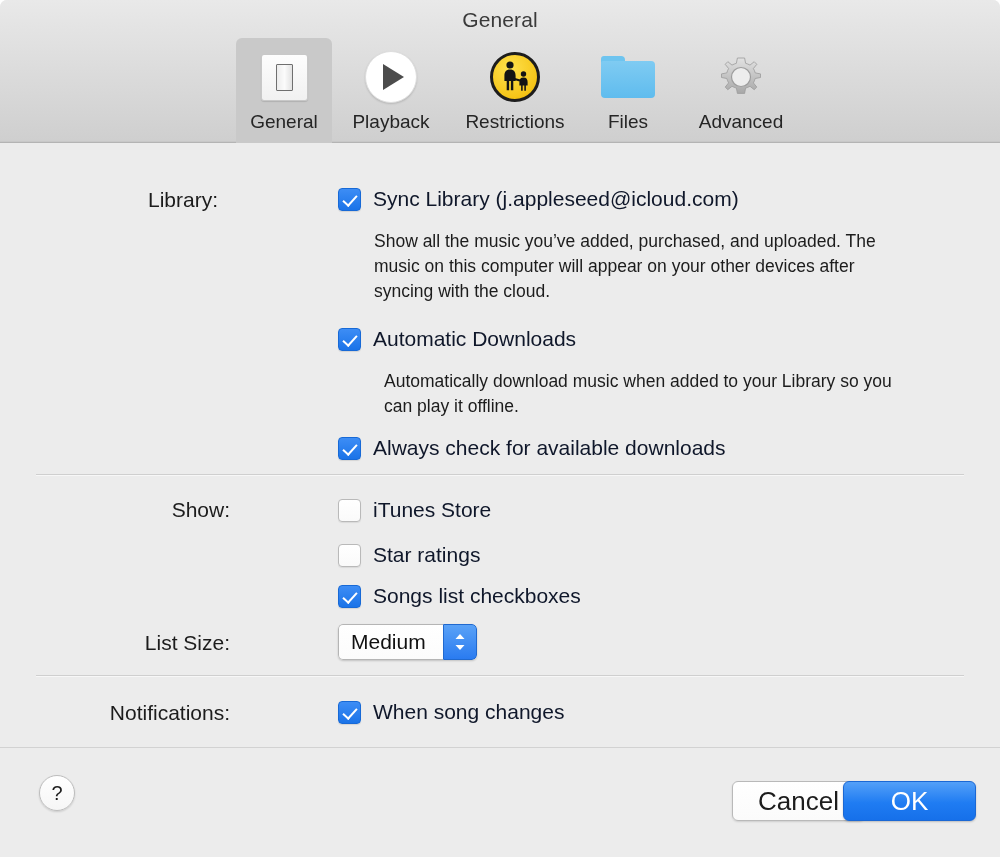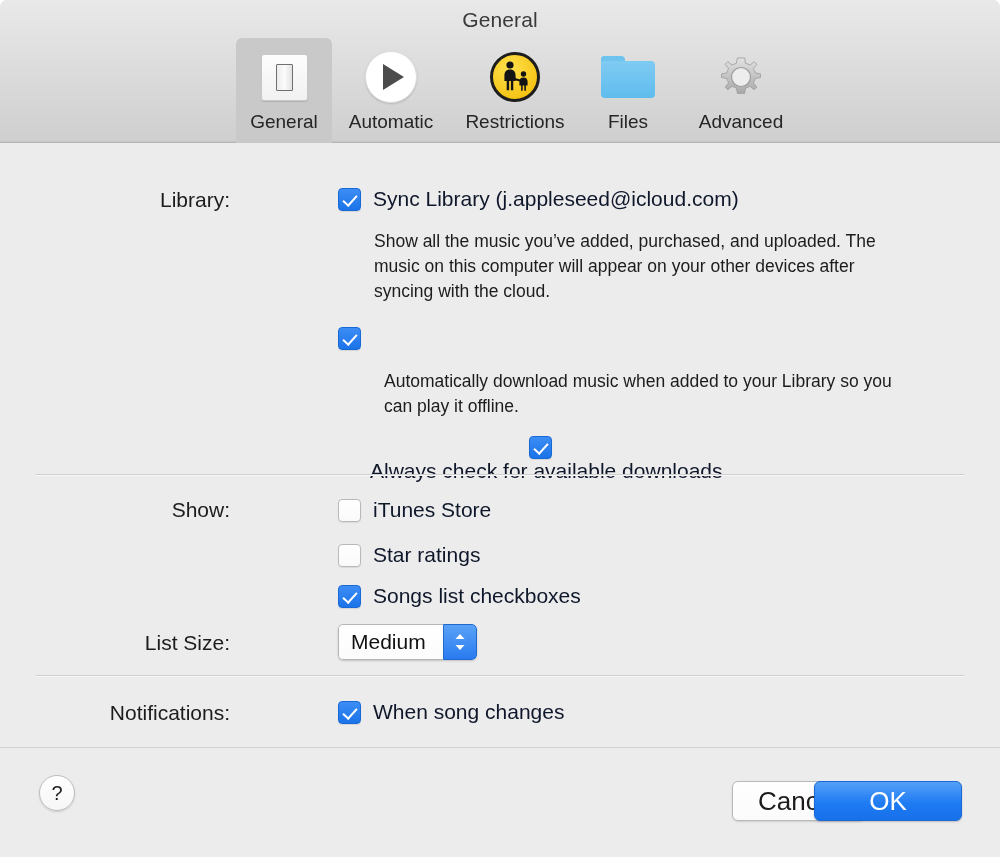--- a/index.html
+++ b/index.html
@@ -278,22 +278,22 @@
   }
   .btn-cancel {
     right: 135px; top: 781px;
     width: 133px;
     background: linear-gradient(to bottom, #ffffff, #fbfbfb);
     border: 1px solid #b9b9b9;
     box-shadow: 0 1px 2px rgba(0,0,0,0.13);
     color: #1c1c1c;
   }
   .btn-ok {
-    right: 38px; top: 781px;
-    width: 148px;
+    right: 24px; top: 781px;
+    width: 133px;
     background: linear-gradient(to bottom, #54a0f8, #1f7cf2 55%, #1670ea);
     border: 1px solid #1b68d4;
     box-shadow: 0 1px 2px rgba(0,0,0,0.2);
     color: #ffffff;
   }
 </style>
 </head>
 <body>
 
 <div class="window">
@@ -311,21 +311,21 @@
         </div>
         <div class="tab-label">General</div>
       </div>
 
       <div class="tab wide">
         <div class="tab-icon">
           <div class="icn-play">
               <i></i>
             </div>
         </div>
-        <div class="tab-label">Automatic</div>
+        <div class="tab-label">Playback</div>
       </div>
 
       <div class="tab wider">
         <div class="tab-icon">
           <div class="icn-restrict">
             <svg width="44" height="44" viewBox="0 0 44 44" style="position:absolute;left:0;top:0;">
 
               <circle cx="17" cy="10" r="3.6" fill="#141414"></circle>
               <path d="M17 14.5 c-4.1 0 -5.6 2.6 -5.6 6.2 l0 5.2 l2.3 0 l0 9.4 l2.4 0 l0 -9.4 l1.8 0 l0 9.4 l2.4 0 l0 -9.4 l2.3 0 l0 -5.2 c0 -3.6 -1.5 -6.2 -5.6 -6.2 z" fill="#141414"></path>
 
@@ -365,36 +365,37 @@
           </svg>
         </div>
         <div class="tab-label">Advanced</div>
       </div>
 
     </div>
   </div>
 
   <div class="content">
 
-    <div class="group-label" style="left:120px; top:45px; width:110px;">Library:</div>
+    <div class="group-label" style="left:108px; top:45px; width:110px;">Library:</div>
 
     <div class="cb-row" style="left:338px; top:44px;">
       <span class="checkbox on"></span>
       <span class="cb-label">Sync Library (j.appleseed@icloud.com)</span>
     </div>
 
     <div class="desc" style="left:374px; top:86px;">Show all the music you’ve added, purchased, and uploaded. The music on this computer will appear on your other devices after syncing with the cloud.</div>
 
     <div class="cb-row" style="left:338px; top:184px;">
       <span class="checkbox on"></span>
+      <span class="cb-label">Automatic Downloads</span>
     </div>
 
     <div class="desc" style="left:384px; top:226px;">Automatically download music when added to your Library so you can play it offline.</div>
 
-    <div class="cb-row" style="left:358px; top:293px;flex-direction:column;">
+    <div class="cb-row" style="left:338px; top:293px;">
       <span class="checkbox on"></span>
       <span class="cb-label">Always check for available downloads</span>
     </div>
 
     <div class="sep" style="top:331px;"></div>
 
     <div class="group-label" style="left:150px; top:355px; width:80px;">Show:</div>
 
     <div class="cb-row" style="left:338px; top:355px;">
       <span class="checkbox off"></span>

